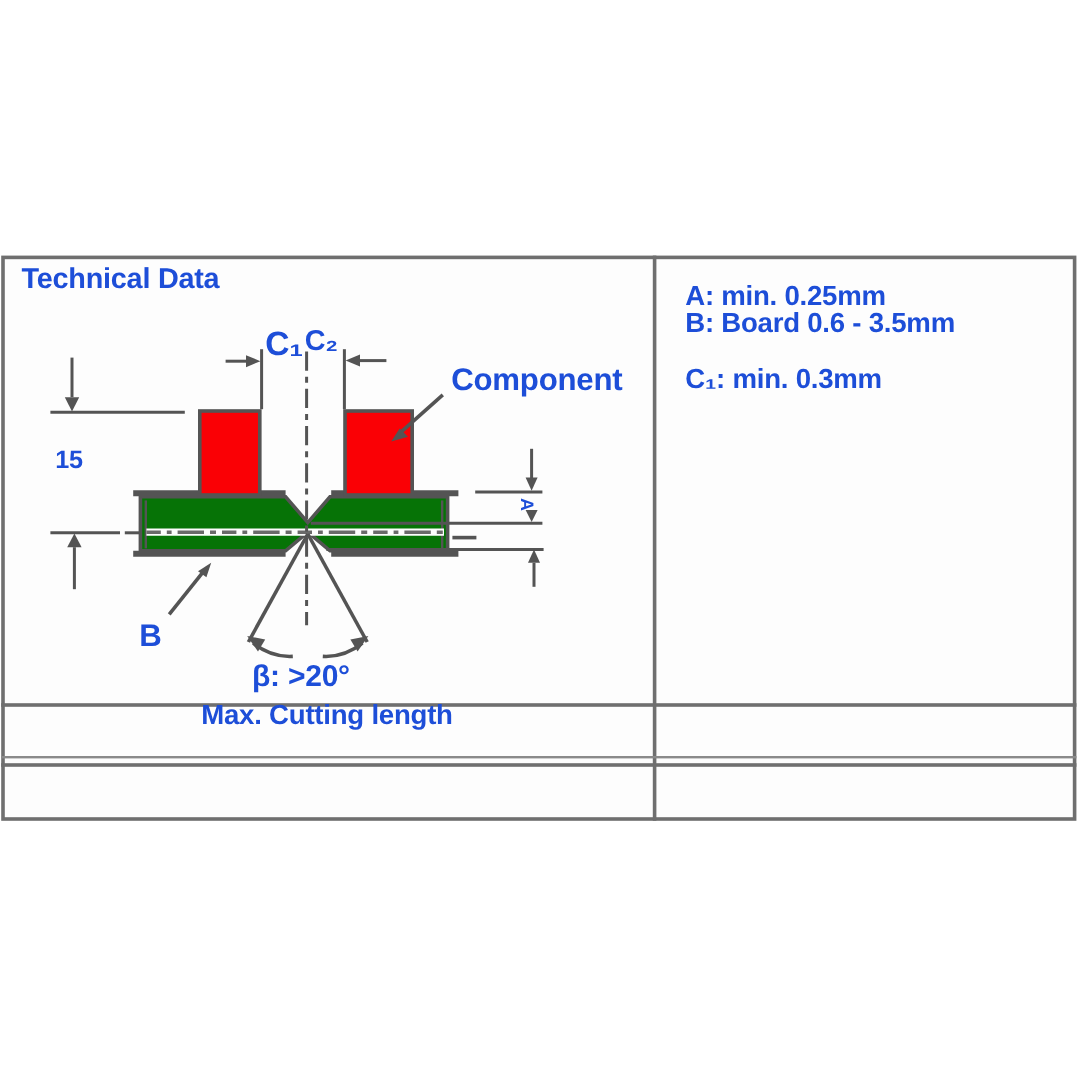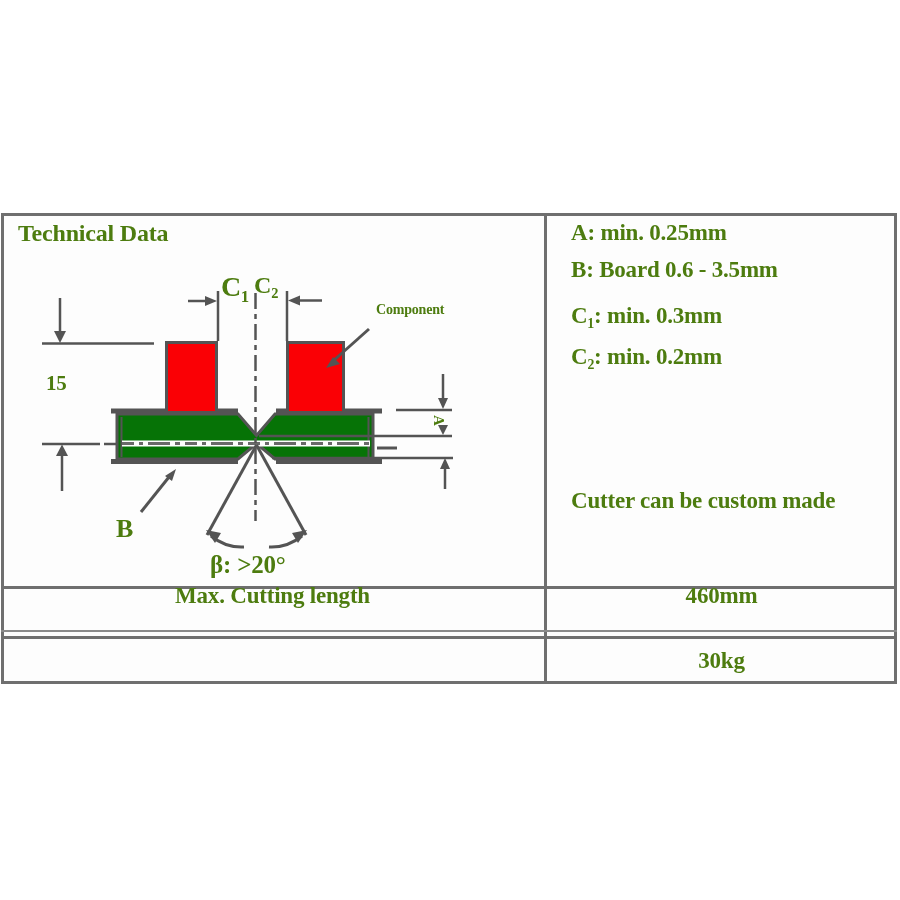--- a/index.html
+++ b/index.html
@@ -1,35 +1,35 @@
 <!DOCTYPE html>
 <html><head>
 <meta charset="utf-8">
 <style>
   html,body{margin:0;padding:0;background:#ffffff;}
   .sheet{
     position:relative;width:900px;height:900px;background:#ffffff;overflow:hidden;
-    font-family:Liberation Serif, serif;color:#4d7c0f;
+    font-family:Liberation Sans, sans-serif;color:#1d4ed8;
   }
   .bord{position:absolute;background:#6f6f6f;}
   .outer{
     position:absolute;left:1px;top:213px;width:896px;height:471px;
     border:3px solid #6f6f6f;box-sizing:border-box;background:#fdfdfd;
   }
   .lbl{position:absolute;font-weight:bold;white-space:nowrap;letter-spacing:-0.2px;line-height:1.1;}
   .title{left:18px;top:220px;font-size:24px;}
   .spec{left:571px;font-size:23px;}
-  .spec-a{top:220px;}
+  .spec-a{top:234px;}
   .spec-b{top:257px;}
   .spec-c1{top:303px;}
   .spec-c2{top:344px;}
   .spec-note{top:488px;}
   .dlab-c1{left:221px;top:272px;font-size:28px;}
   .dlab-c2{left:254px;top:272px;font-size:24px;}
-  .dlab-comp{left:376px;top:302px;font-size:14px;}
+  .dlab-comp{left:376px;top:302px;font-size:26px;}
   .dlab-15{left:46px;top:372px;font-size:21px;}
   .dlab-b{left:116px;top:515px;font-size:26px;}
   .dlab-beta{left:210px;top:551px;font-size:25px;text-align:center;}
   .dlab-a{left:433px;top:412px;font-size:15px;transform:rotate(90deg);}
   .rowtxt{position:absolute;font-weight:bold;font-size:23px;text-align:center;letter-spacing:-0.2px;}
   .r1{top:575px;height:27px;line-height:41px;}
   .r2{top:640px;height:42px;line-height:42px;}
   .cl{left:0;width:545px;}
   .cr{left:546px;width:351px;}
   svg.diag{position:absolute;left:0;top:210px;width:545px;height:375px;}
@@ -129,20 +129,16 @@
   <div class="lbl dlab-c2">C₂</div>
   <div class="lbl dlab-comp">Component</div>
   <div class="lbl dlab-15">15</div>
   <div class="lbl dlab-b">B</div>
   <div class="lbl dlab-beta">β: &gt;20°</div>
   <div class="lbl dlab-a">A</div>
 
   <div class="lbl spec spec-a">A: min. 0.25mm</div>
   <div class="lbl spec spec-b">B: Board 0.6 - 3.5mm</div>
   <div class="lbl spec spec-c1">C₁: min. 0.3mm</div>
-  <div class="lbl spec spec-c2">C₂: min. 0.2mm</div>
-  <div class="lbl spec spec-note">Cutter can be custom made</div>
 
   <div class="rowtxt r1 cl">Max. Cutting length</div>
-  <div class="rowtxt r1 cr">460mm</div>
-  <div class="rowtxt r2 cr">30kg</div>
 
 </div>
 
 </body></html>

